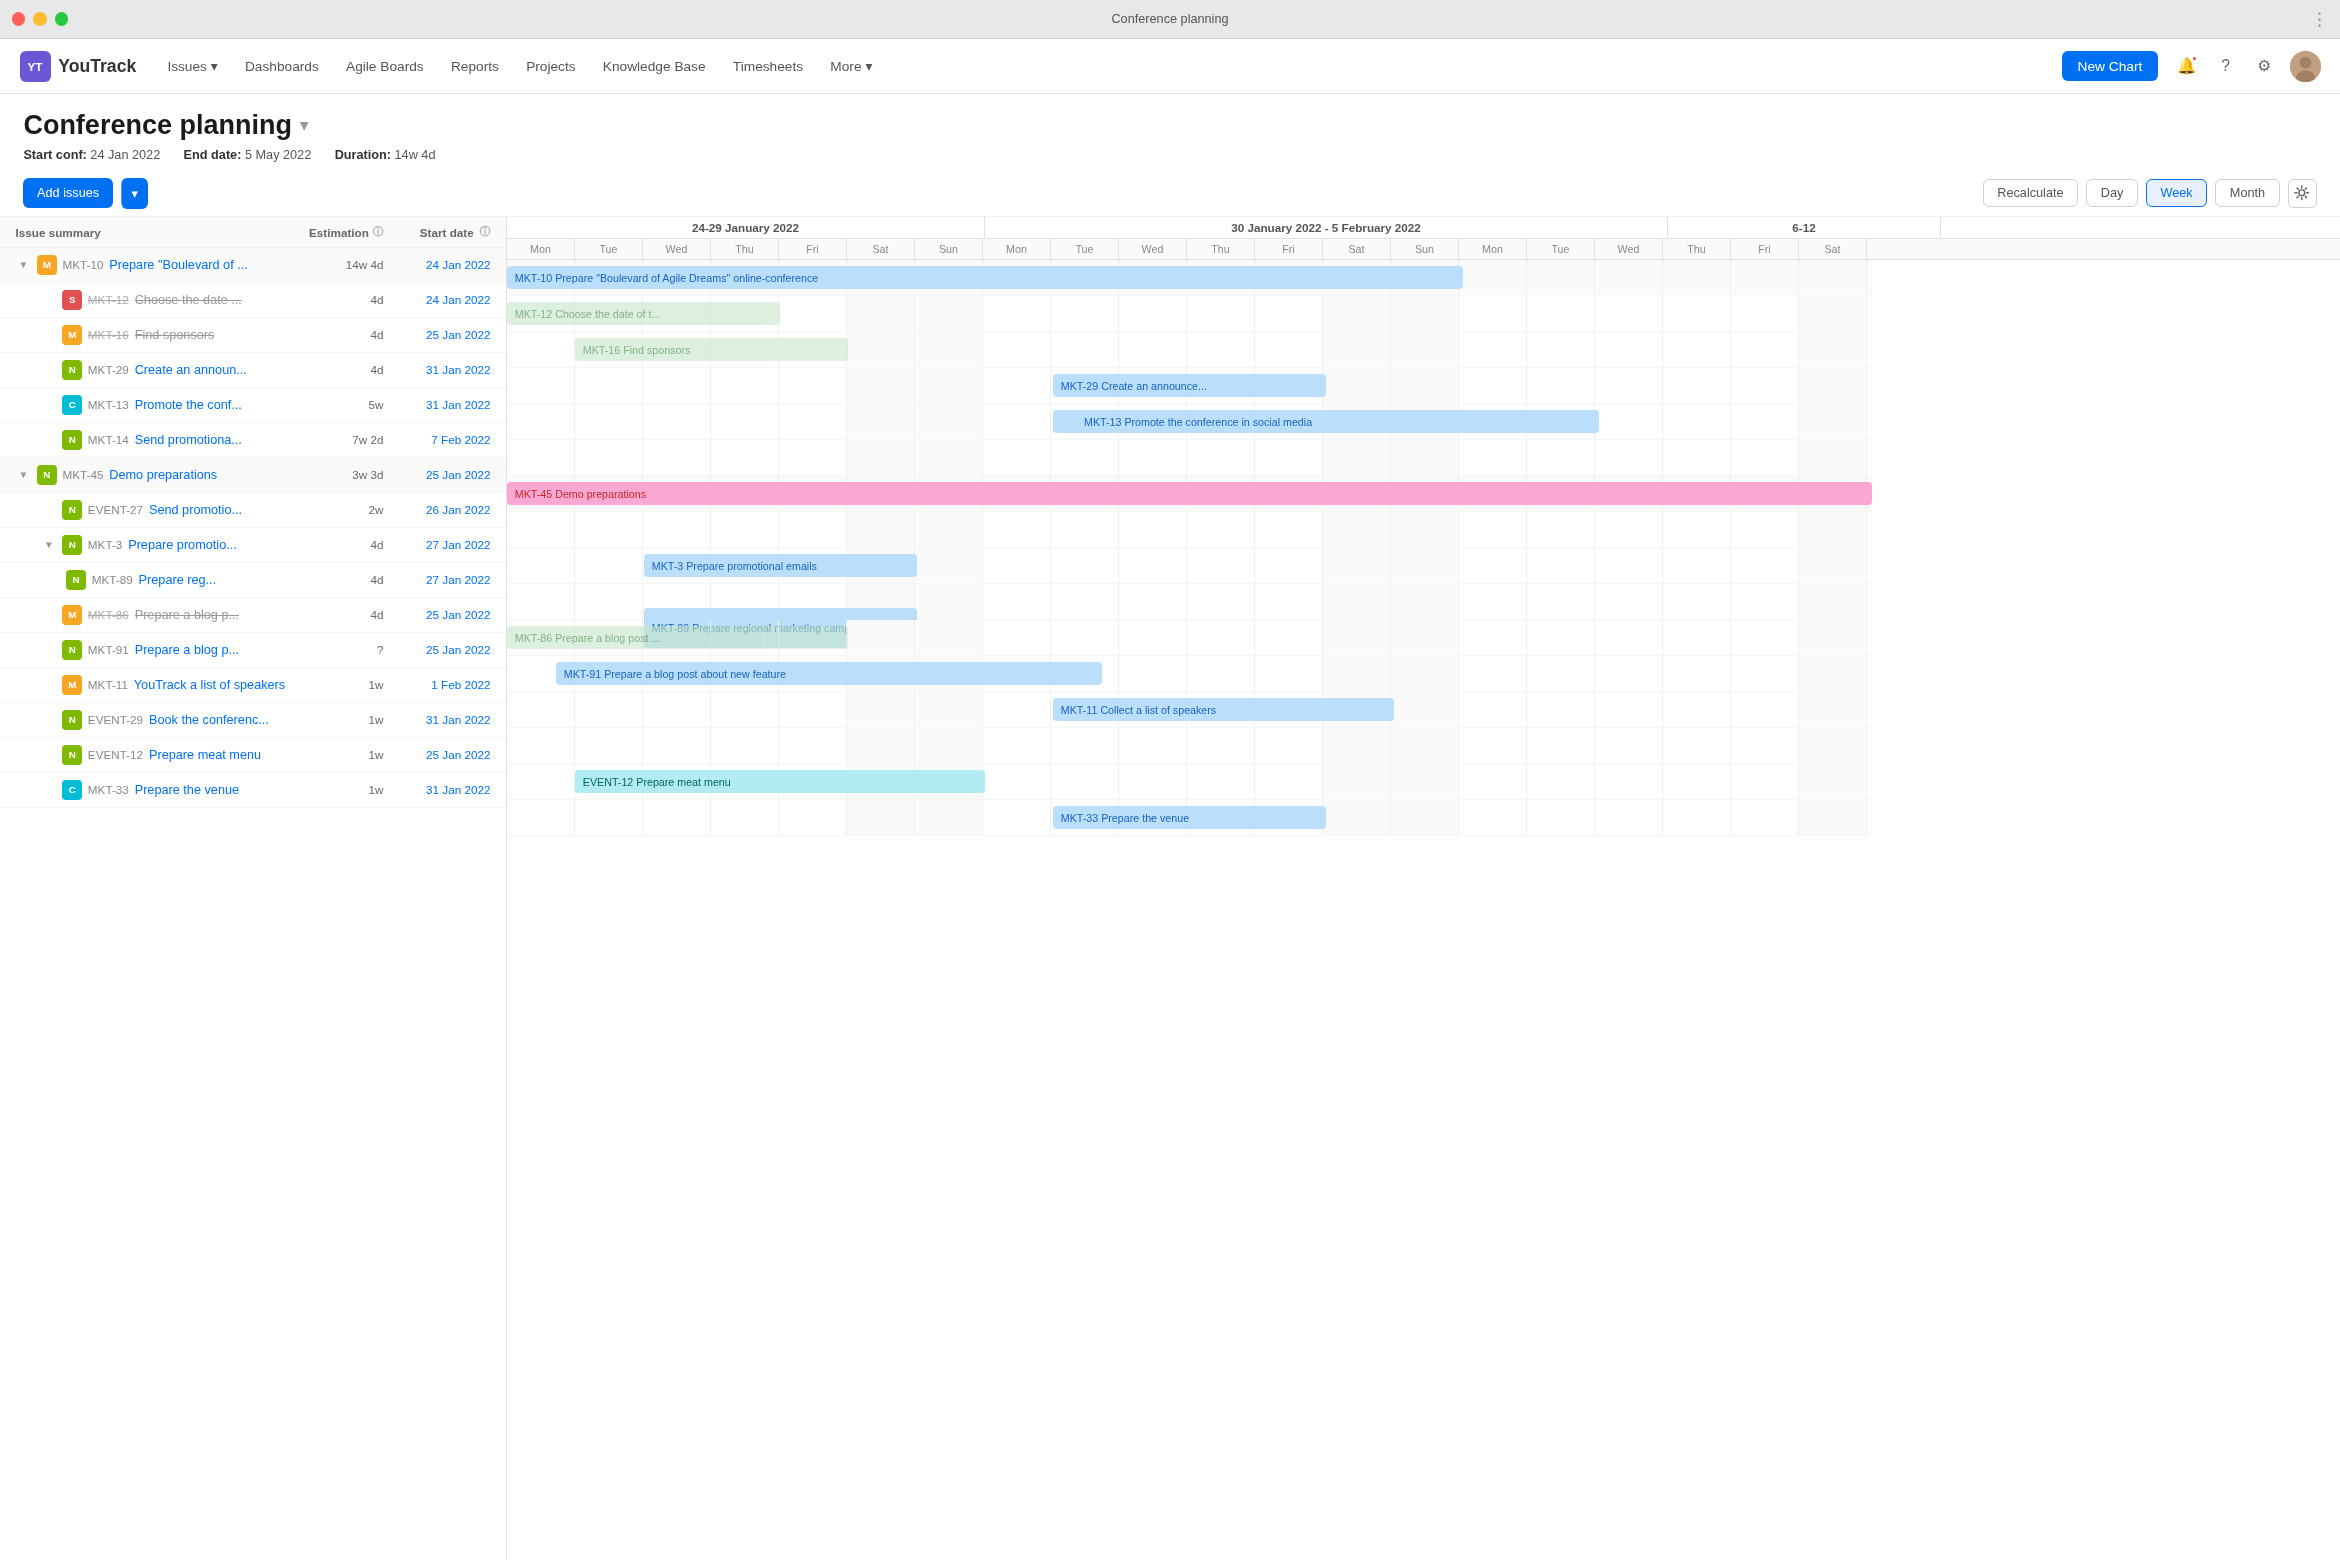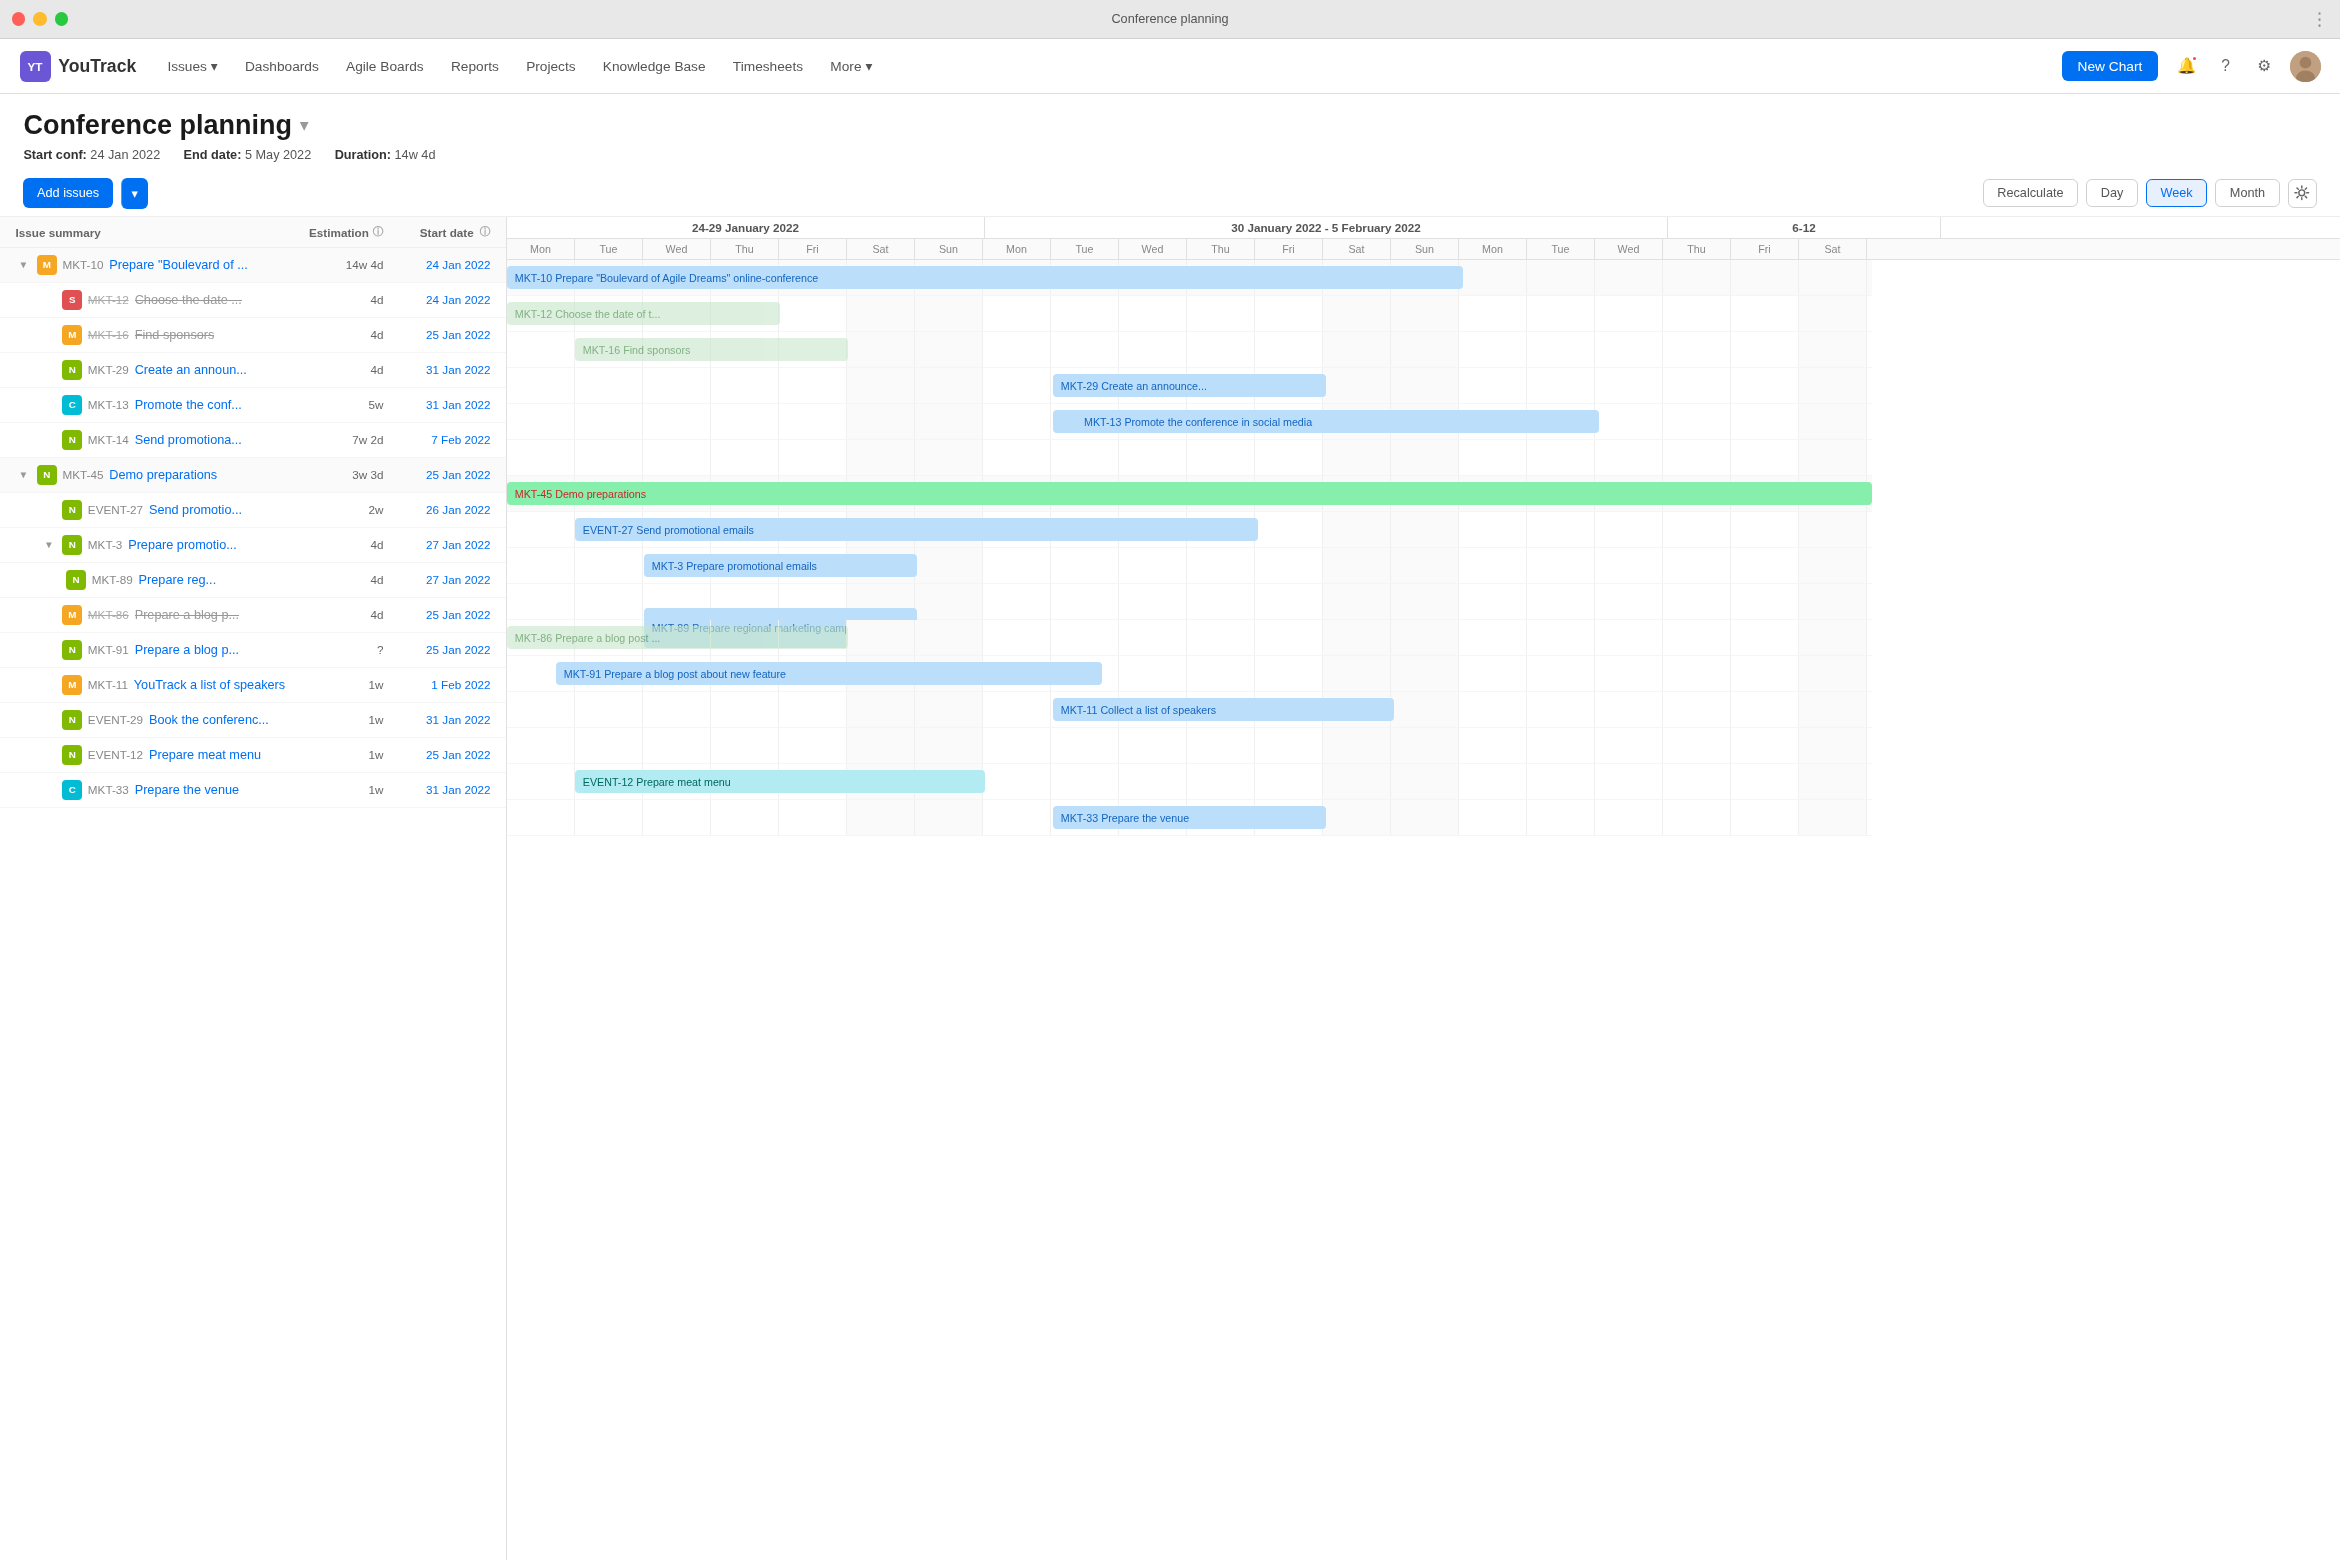--- a/index.html
+++ b/index.html
@@ -97,21 +97,21 @@
     .gantt-day-row { display: flex; border-bottom: 1px solid #e0e0e0; background: #fafafa; }
     .gantt-day { border-right: 1px solid #e0e0e0; padding: 3.9px 0; font-size: 10.7px; color: #888; text-align: center; flex-shrink: 0; }
     .gantt-body { position: relative; }
     .gantt-row { display: flex; align-items: center; min-height: 35px; border-bottom: 1px solid #f5f5f5; position: relative; }
     .gantt-row.parent-row { min-height: 35px; background: #fafafa; }
     .gantt-cell { border-right: 1px solid #f0f0f0; min-height: 35px; flex-shrink: 0; }
     .gantt-cell.weekend { background: #fafafa; }
     .gantt-bar { position: absolute; height: 23.4px; top: 5.9px; border-radius: 3.9px; display: flex; align-items: center; padding: 0 7.8px; font-size: 10.7px; font-weight: 500; white-space: nowrap; overflow: hidden; }
     .bar-blue { background: #bbdefb; color: #1565c0; }
     .bar-green { background: #c8e6c9; color: #2e7d32; }
-    .bar-red-light { background: #86efac; color: #c62828; }
+    .bar-red-light { background: #f9a8d4; color: #c62828; }
     .bar-teal { background: #b2ebf2; color: #00695c; }
     .bar-dark-red { background: #b71c1c; color: white; }
     .bar-strikethrough { opacity: 0.6; }
 
     .col-header-info { cursor: pointer; color: #aaa; font-size: 10.7px; }
 
     
     ::-webkit-scrollbar { width: 5.9px; height: 5.9px; }
     ::-webkit-scrollbar-track { background: #f5f5f5; }
     ::-webkit-scrollbar-thumb { background: #ccc; border-radius: 2.9px; }
@@ -623,21 +623,20 @@
             <div class="gantt-cell" style="display: inline-block; width: 68px; min-height: 35px; vertical-align: top;"></div>
             <div class="gantt-cell" style="display: inline-block; width: 68px; min-height: 35px; vertical-align: top;"></div>
             <div class="gantt-cell weekend" style="display: inline-block; width: 68px; min-height: 35px; vertical-align: top;"></div>
             <div class="gantt-cell weekend" style="display: inline-block; width: 68px; min-height: 35px; vertical-align: top;"></div>
             <div class="gantt-cell" style="display: inline-block; width: 68px; min-height: 35px; vertical-align: top;"></div>
             <div class="gantt-cell" style="display: inline-block; width: 68px; min-height: 35px; vertical-align: top;"></div>
             <div class="gantt-cell" style="display: inline-block; width: 68px; min-height: 35px; vertical-align: top;"></div>
             <div class="gantt-cell" style="display: inline-block; width: 68px; min-height: 35px; vertical-align: top;"></div>
             <div class="gantt-cell" style="display: inline-block; width: 68px; min-height: 35px; vertical-align: top;"></div>
             <div class="gantt-cell weekend" style="display: inline-block; width: 68px; min-height: 35px; vertical-align: top;"></div>
-            <div class="gantt-bar bar-blue" style="position: absolute; left: 68px; width: 683px; top: 5.9px; height: 23.4px;">EVENT-27  Send promotional emails</div>
           </div>
           <div class="gantt-row" style="position: relative; width: 1365px; min-height: 35px;">
             <div class="gantt-cell" style="display: inline-block; width: 68px; min-height: 35px; vertical-align: top;"></div>
             <div class="gantt-cell" style="display: inline-block; width: 68px; min-height: 35px; vertical-align: top;"></div>
             <div class="gantt-cell" style="display: inline-block; width: 68px; min-height: 35px; vertical-align: top;"></div>
             <div class="gantt-cell" style="display: inline-block; width: 68px; min-height: 35px; vertical-align: top;"></div>
             <div class="gantt-cell" style="display: inline-block; width: 68px; min-height: 35px; vertical-align: top;"></div>
             <div class="gantt-cell weekend" style="display: inline-block; width: 68px; min-height: 35px; vertical-align: top;"></div>
             <div class="gantt-cell weekend" style="display: inline-block; width: 68px; min-height: 35px; vertical-align: top;"></div>
             <div class="gantt-cell" style="display: inline-block; width: 68px; min-height: 35px; vertical-align: top;"></div>

